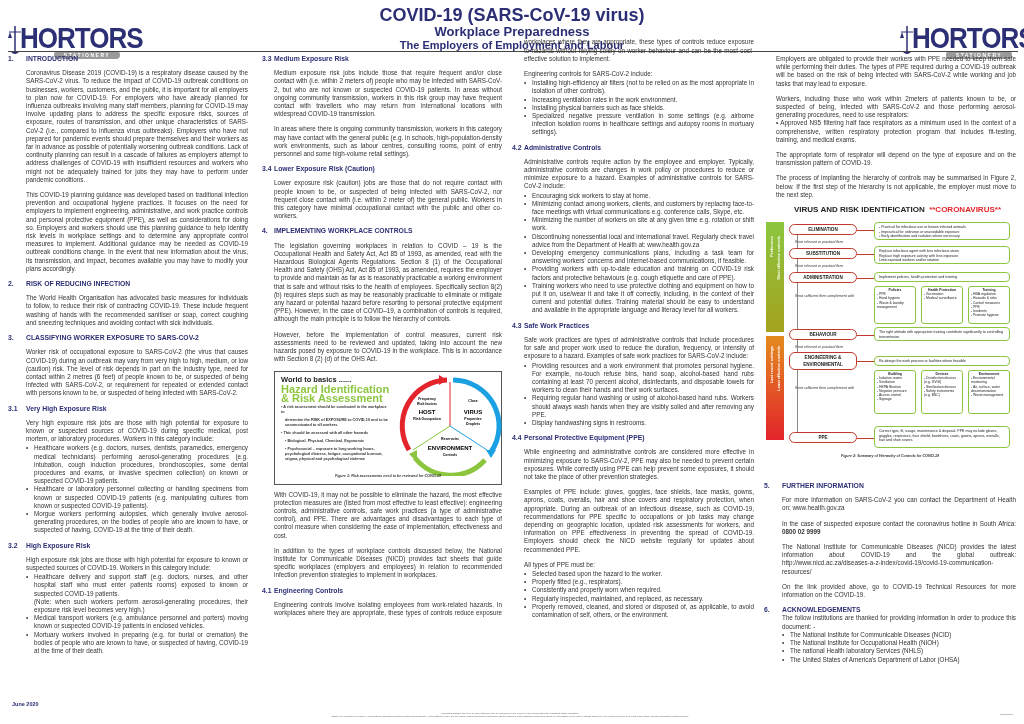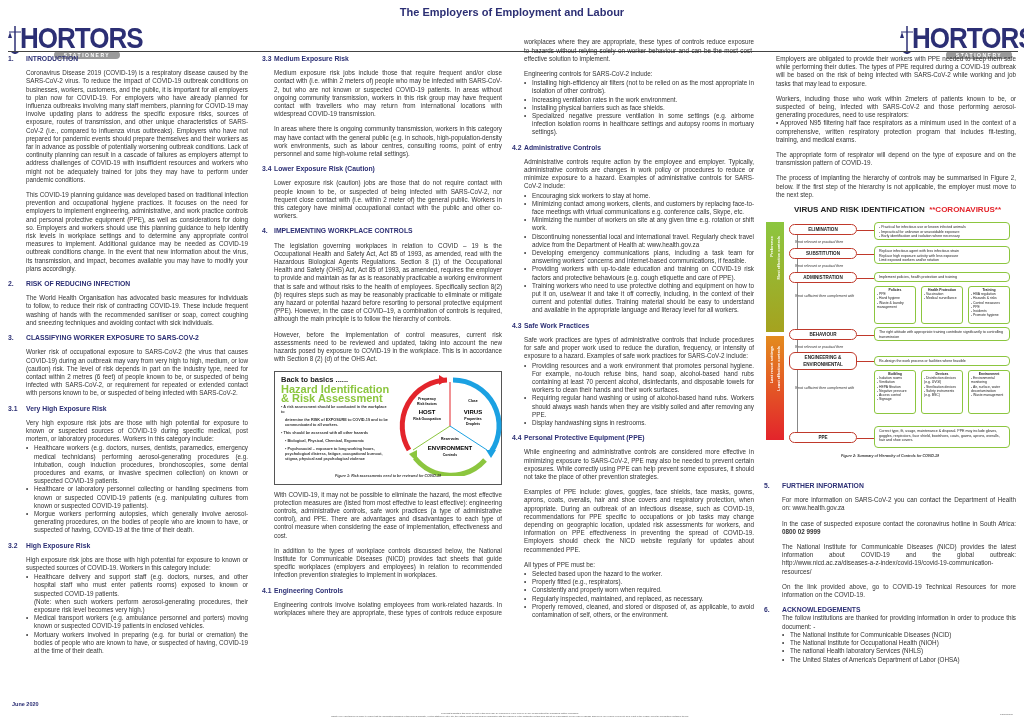--- a/index.html
+++ b/index.html
@@ -74,20 +74,22 @@
     <svg class="scale" viewBox="0 0 14 32" width="14" height="32">
       <line x1="7" y1="2" x2="7" y2="30" stroke="#2c2f74" stroke-width="1.5"></line>
       <line x1="1" y1="8" x2="13" y2="8" stroke="#2c2f74" stroke-width="1"></line>
       <path d="M0 14 L2 8 L4 14 Z" fill="#2c2f74"></path>
       <path d="M3 28 Q7 32 11 28 Z" fill="#2c2f74"></path>
     </svg>
     <span class="word">HORTORS</span>
     <span class="sub">STATIONERY</span>
   </div>
   <div class="title-block">
+    <div class="t1">COVID-19 (SARS-CoV-19 virus)</div>
+    <div class="t2">Workplace Preparedness</div>
     <div class="t3">The Employers of Employment and Labour</div>
   </div>
   <div class="logo right">
     <svg class="scale" viewBox="0 0 14 32" width="14" height="32">
       <line x1="7" y1="2" x2="7" y2="30" stroke="#2c2f74" stroke-width="1.5"></line>
       <line x1="1" y1="8" x2="13" y2="8" stroke="#2c2f74" stroke-width="1"></line>
       <path d="M0 14 L2 8 L4 14 Z" fill="#2c2f74"></path>
       <path d="M3 28 Q7 32 11 28 Z" fill="#2c2f74"></path>
     </svg>
     <span class="word">HORTORS</span>
@@ -154,21 +156,21 @@
   <p class="para">Lower exposure risk (caution) jobs are those that do not require contact with people known to be, or suspected of being infected with SARS-CoV-2, nor frequent close contact with (i.e. within 2 meter of) the general public. Workers in this category have minimal occupational contact with the public and other co-workers.</p>
 
   <div class="h1">
       <span class="num" style="width:12px">4.</span>
       <span>IMPLEMENTING WORKPLACE CONTROLS</span>
     </div>
   <p class="para">The legislation governing workplaces in relation to COVID – 19 is the Occupational Health and Safety Act, Act 85 of 1993, as amended, read with the Hazardous Biological Agents Regulations. Section 8 (1) of the Occupational Health and Safety (OHS) Act, Act 85 of 1993, as amended, requires the employer to provide and maintain as far as is reasonably practicable a working environment that is safe and without risks to the health of employees. Specifically section 8(2)(b) requires steps such as may be reasonably practicable to eliminate or mitigate any hazard or potential hazard before resorting to personal protective equipment (PPE). However, in the case of COVID–19, a combination of controls is required, although the main principle is to follow the hierarchy of controls.</p>
   <p class="para">However, before the implementation of control measures, current risk assessments need to be reviewed and updated, taking into account the new hazards posed by exposure to COVID-19 in the workplace. This is in accordance with Section 8 (2) (d) of the OHS Act.</p>
 
   <div class="fig1">
-    <div class="bt">Back to basics ......</div>
+    <div class="bt">World to basics ......</div>
     <div class="hz"><span>Hazard Identification</span><br><span>&amp; Risk Assessment</span></div>
     <div class="txt">
       <p>• A risk assessment should be conducted in the workplace to</p>
       <p style="padding-left:4px">determine the RISK of EXPOSURE to COVID-19 and to be communicated to all workers.</p>
       <p>• This should be assessed with all other hazards</p>
       <p style="padding-left:4px">• Biological, Physical, Chemical, Ergonomic</p>
       <p style="padding-left:4px">• Psychosocial – exposure to long working hours, psychological distress, fatigue, occupational burnout, stigma, physical and psychological violence</p>
     </div>
     <svg width="126" height="102" viewBox="0 0 126 102">
       <path d="M60 6 A46 46 0 0 0 22 76" fill="none" stroke="#e3242b" stroke-width="5"></path>

